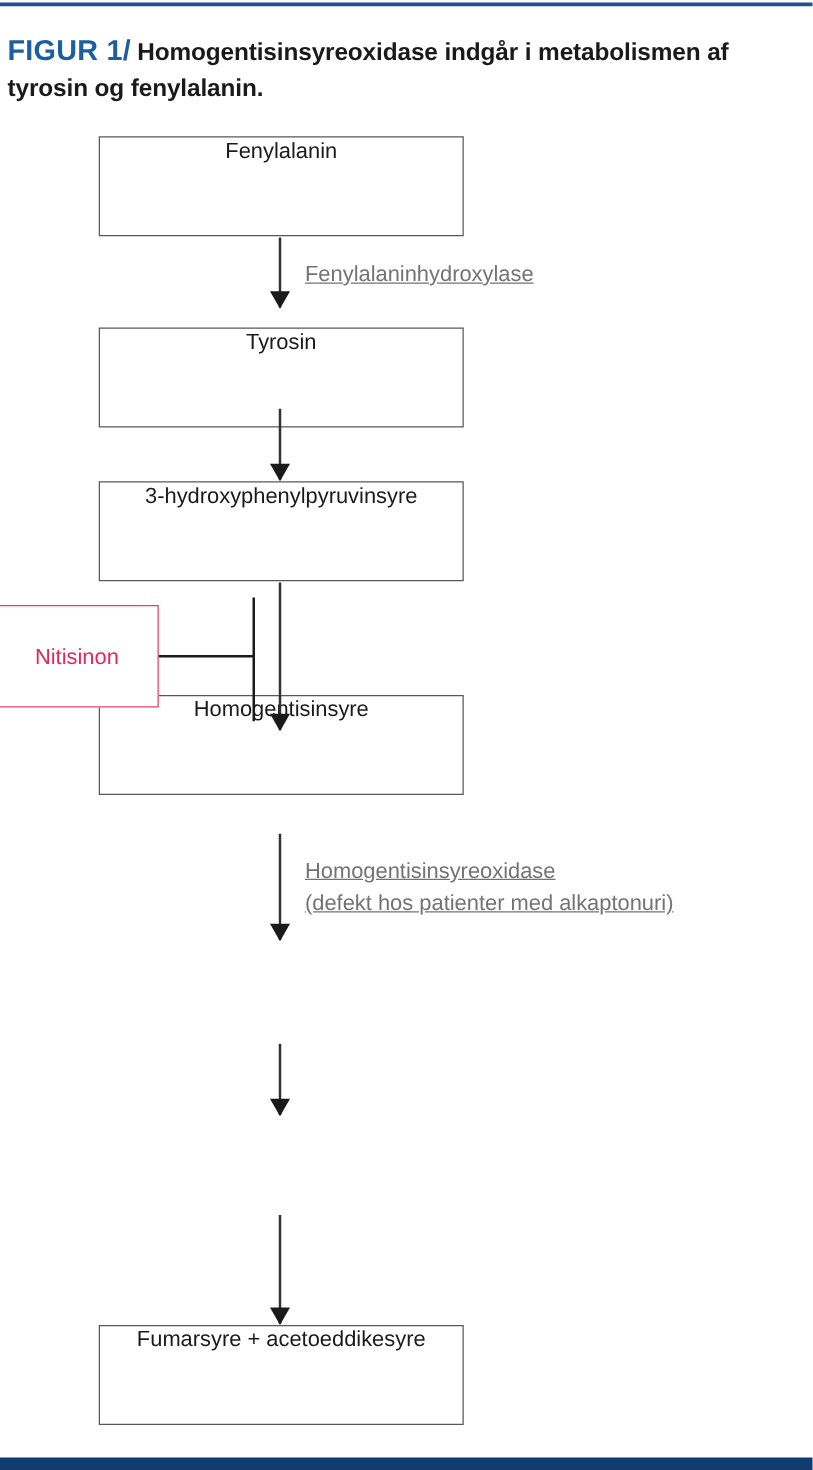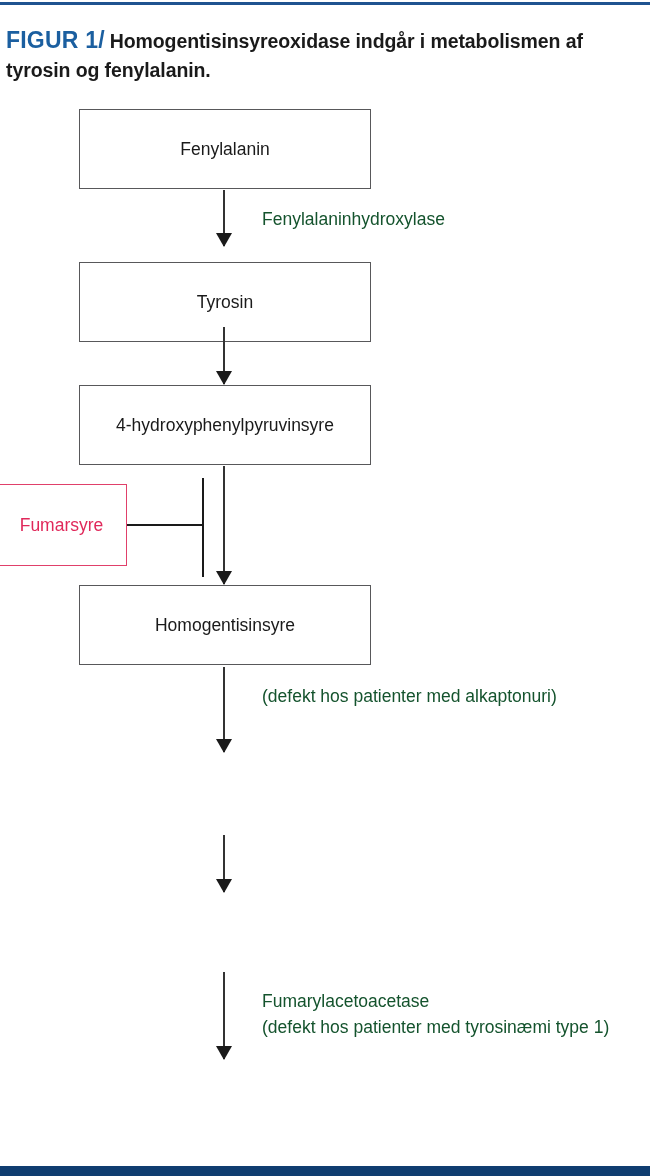--- a/index.html
+++ b/index.html
@@ -66,21 +66,21 @@
 
   .node-box {
     position: absolute;
     left: 79px;
     width: 292px;
     height: 80px;
     box-sizing: border-box;
     border: 1.6px solid #58585a;
     background: #ffffff;
     display: flex;
-    align-items: center;
+    align-items: flex-start;
     justify-content: center;
     color: #1a1a1a;
     font-size: 17.5px;
     font-family: "Liberation Sans", sans-serif;
   }
 
   .inhibitor-box {
     position: absolute;
     left: -4px;
     top: 484px;
@@ -108,25 +108,26 @@
     bottom: -1px;
     width: 0;
     height: 0;
     border-left: 8px solid transparent;
     border-right: 8px solid transparent;
     border-top: 14px solid #1a1a1a;
   }
 
   .edge-label {
     position: absolute;
-    left: 262px;
-    color: #14532d;
+    left: 244px;
+    color: #737373;
     font-size: 17.5px;
     line-height: 26px;
     white-space: nowrap;
+    text-decoration: underline;
   }
 
   .inhibit-bar {
     position: absolute;
     left: 202px;
     top: 478px;
     width: 2.4px;
     height: 99px;
     background: #1a1a1a;
   }
@@ -150,24 +151,27 @@
     <span class="fig-label">FIGUR 1</span><span class="fig-slash">/</span>&nbsp;<span class="fig-caption">Homogentisinsyreoxidase indgår i metabolismen af tyrosin og fenylalanin.</span>
   </div>
 
   <div class="node-box" style="top:109px">
     <span>Fenylalanin</span>
   </div>
   <div class="node-box" style="top:262px">
     <span>Tyrosin</span>
   </div>
   <div class="node-box" style="top:385px">
-    <span>4-hydroxyphenylpyruvinsyre</span>
-  </div>
-  <div class="node-box" style="top:585px">
+    <span>3-hydroxyphenylpyruvinsyre</span>
+  </div>
+  <div class="node-box" style="top:556px">
     <span>Homogentisinsyre</span>
+  </div>
+  <div class="node-box" style="top:1060px">
+    <span>Fumarsyre + acetoeddikesyre</span>
   </div>
 
   <div class="arrow" style="top:190px;height:56px">
     <div class="arrow-head"></div>
   </div>
   <div class="arrow" style="top:327px;height:57px">
     <div class="arrow-head"></div>
   </div>
   <div class="arrow" style="top:466px;height:118px">
     <div class="arrow-head"></div>
@@ -179,27 +183,24 @@
     <div class="arrow-head"></div>
   </div>
   <div class="arrow" style="top:972px;height:87px">
     <div class="arrow-head"></div>
   </div>
 
   <div class="edge-label" style="top:206px">
     <div>Fenylalaninhydroxylase</div>
   </div>
   <div class="edge-label" style="top:683px">
+    <div>Homogentisinsyreoxidase</div>
     <div>(defekt hos patienter med alkaptonuri)</div>
-  </div>
-  <div class="edge-label" style="top:988px">
-    <div>Fumarylacetoacetase</div>
-    <div>(defekt hos patienter med tyrosinæmi type 1)</div>
   </div>
 
   <div class="inhibit-bar"></div>
   <div class="inhibit-line"></div>
   <div class="inhibitor-box">
-    <span>Fumarsyre</span>
+    <span>Nitisinon</span>
   </div>
 
   <div class="rule-bottom"></div>
 </div>
 
 </body></html>

